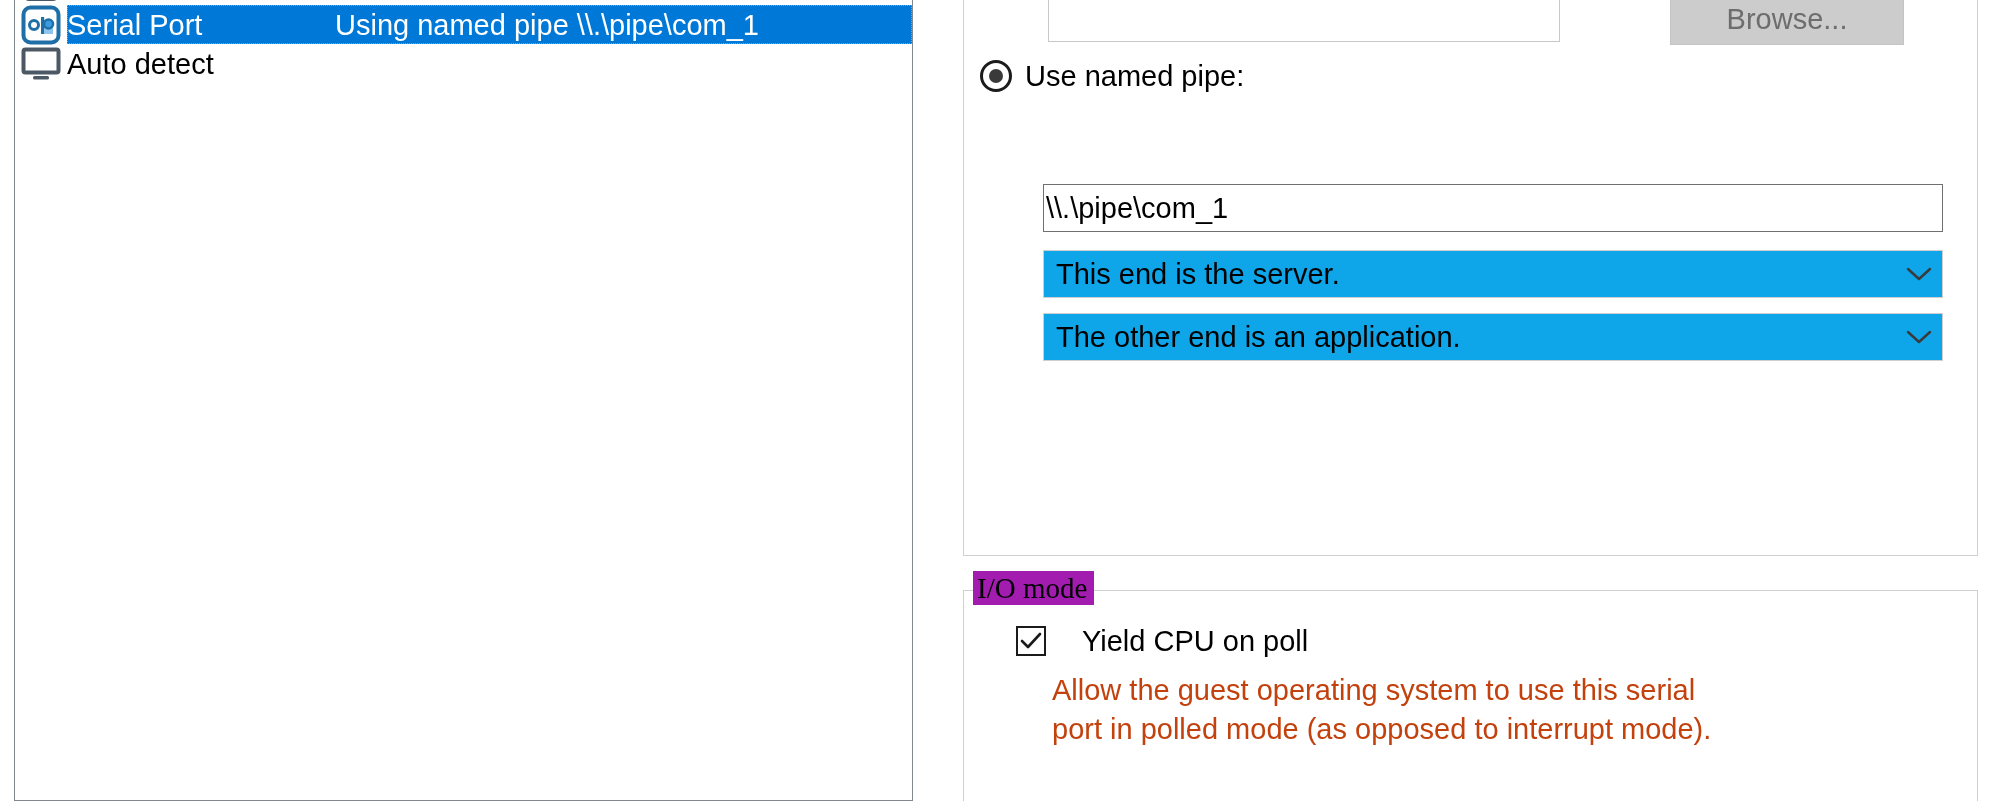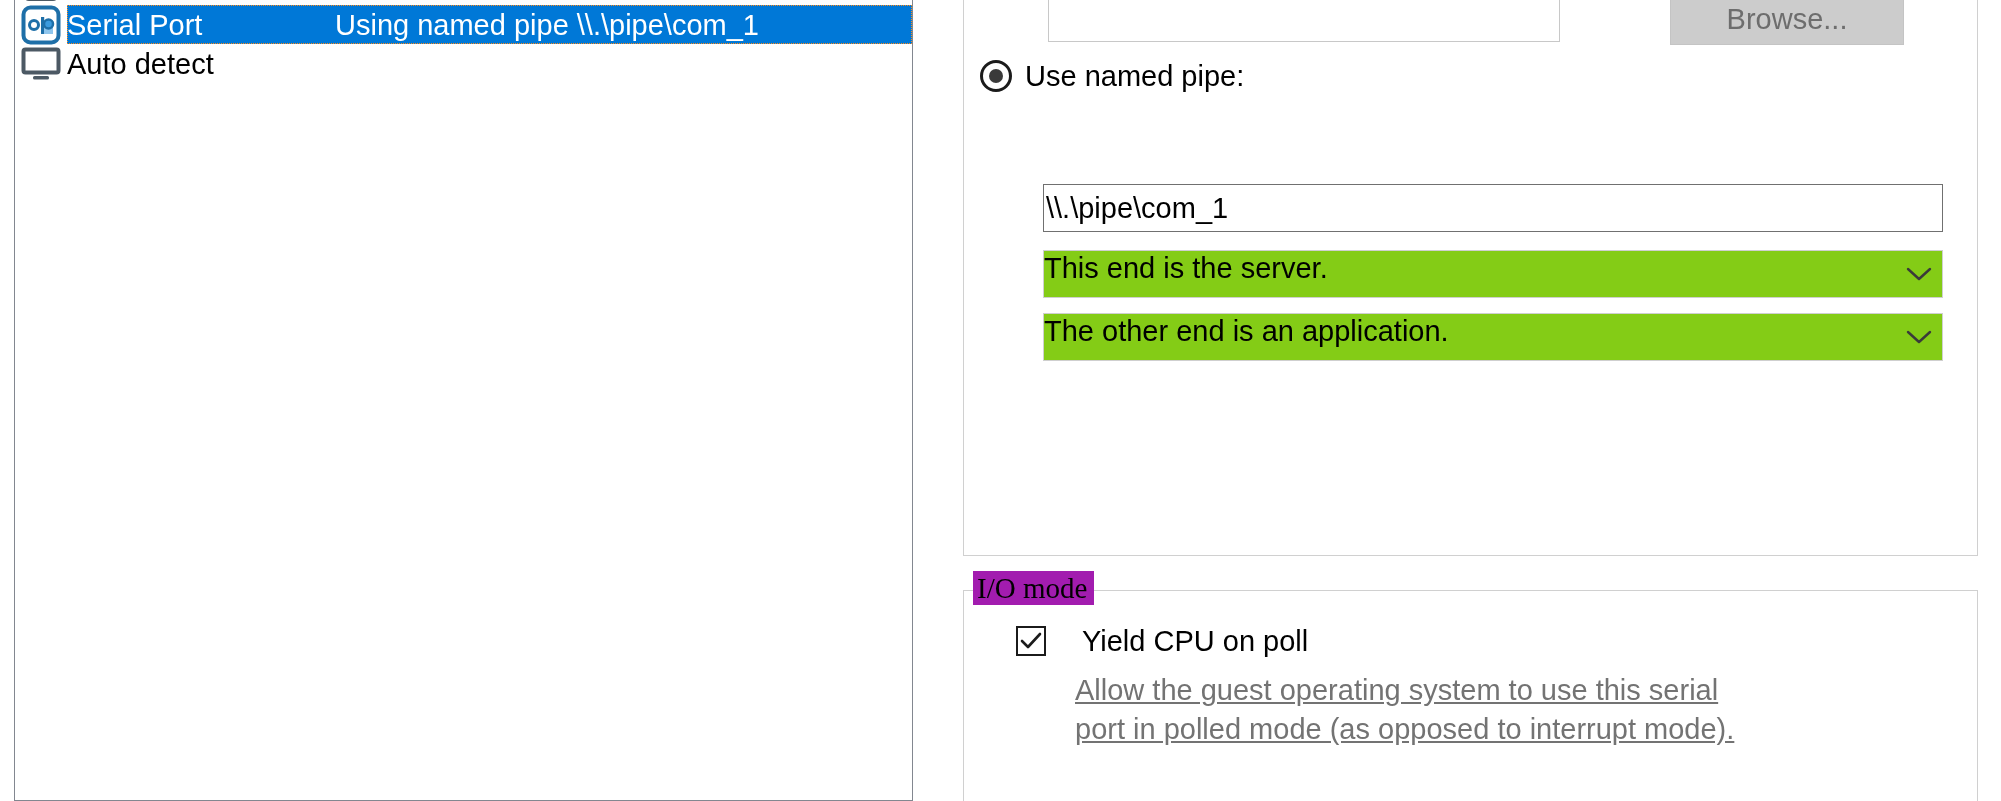--- a/index.html
+++ b/index.html
@@ -141,22 +141,24 @@
     top: 590px;
     width: 1015px;
     height: 230px;
   }
 
   
   .combo {
     position: absolute;
     box-sizing: border-box;
     display: flex;
-    background: #84cc16;
+    align-items: center;
+    background: #0ea5e9;
     border: 1px solid #cfcfcf;
+    padding-left: 12px;
     font-size: 29px;
     line-height: 34px;
     color: #000000;
     cursor: default;
   }
   .combo .combo-text {
     flex: 1 1 auto;
     white-space: nowrap;
     overflow: hidden;
   }
@@ -260,27 +262,26 @@
     background: #ffffff;
     margin-right: 12px;
     display: flex;
     align-items: center;
     justify-content: center;
   }
   .check-label { font-size: 29px; line-height: 34px; white-space: nowrap; margin-left: 24px; }
 
   #yield-desc {
     position: absolute;
-    left: 111px;
+    left: 88px;
     top: 80px;
     width: 700px;
     font-size: 29px;
     line-height: 39px;
-    color: #737373;
-    text-decoration: underline;
+    color: #c2410c;
   }
 </style>
 </head>
 <body>
 
 <div id="root">
 
   <div id="device-list">
 
     <div class="dev-row" id="row-partial">

